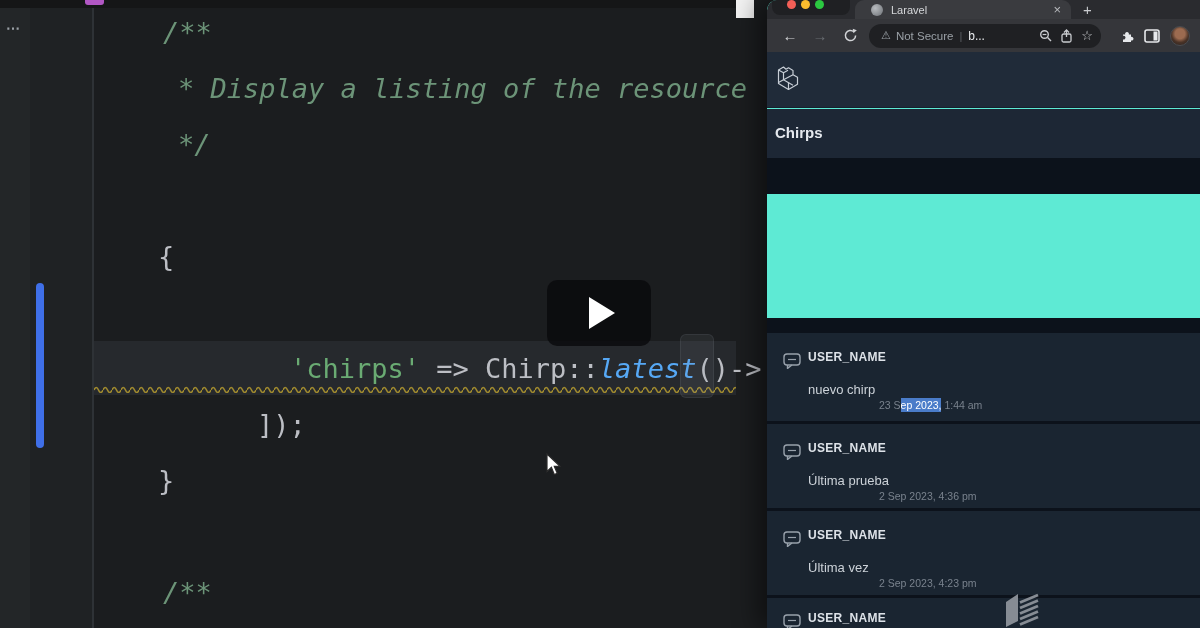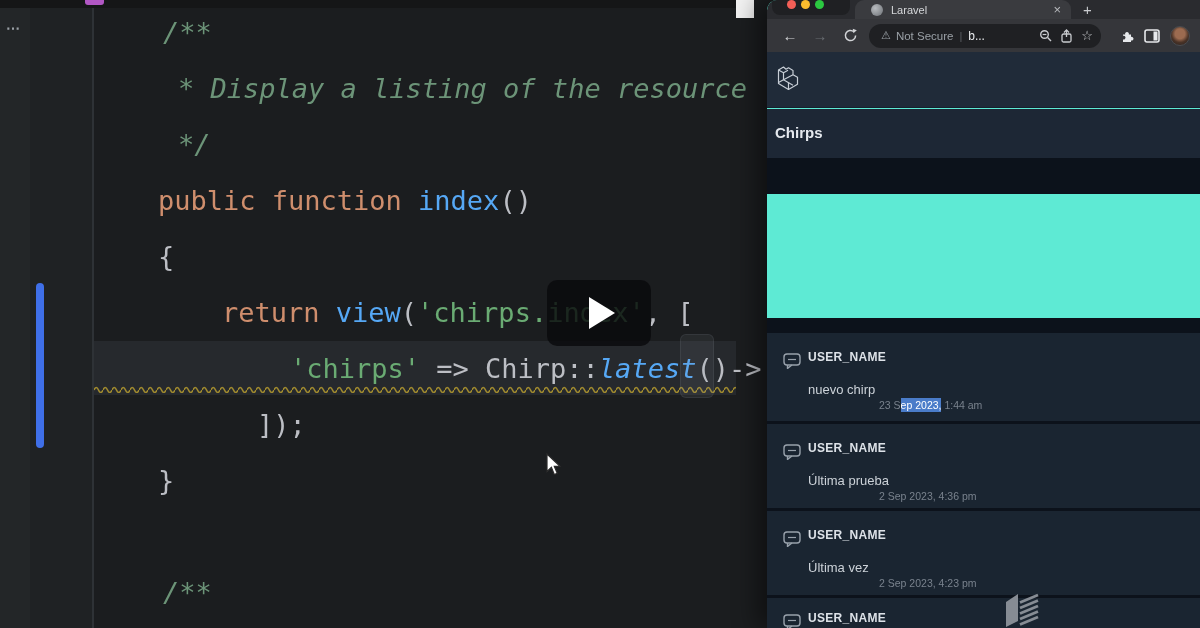--- a/index.html
+++ b/index.html
@@ -129,23 +129,21 @@
     <div class="activity-col">
       <div class="activity-dots">⋯</div>
     </div>
     <div class="blue-bar"></div>
 
     <div class="line-highlight"></div>
 
     <div class="cl" style="left:163px;top:16px"><span class="cm">/**</span></div>
     <div class="cl" style="left:178px;top:72px"><span class="cm">* Display a listing of the resource</span></div>
     <div class="cl" style="left:178px;top:128px"><span class="cm">*/</span></div>
-    <div class="cl" style="left:158px;top:184px"><span class="kw">public function </span><span class="fn">index</span><span class="pl">()</span></div>
     <div class="cl" style="left:158px;top:240px"><span class="pl">{</span></div>
-    <div class="cl" style="left:222px;top:296px"><span class="kw">return </span><span class="fn">view</span><span class="pl">(</span><span class="str">'chirps.index'</span><span class="pl">, [</span></div>
     <div class="cl" style="left:290px;top:352px"><span class="str">'chirps'</span><span class="pl"> =&gt; Chirp::</span><span class="fni">latest</span><span class="pl">()-&gt;</span></div>
     <div class="cl" style="left:257px;top:408px"><span class="pl">]);</span></div>
     <div class="cl" style="left:158px;top:464px"><span class="pl">}</span></div>
     <div class="cl" style="left:163px;top:576px"><span class="cm">/**</span></div>
 
     <svg class="squiggle" width="642" height="10">
       <defs>
         <pattern id="sq" width="9" height="10" patternUnits="userSpaceOnUse">
           <path d="M0 7 Q2.25 2 4.5 7 Q6.75 12 9 7" fill="none" stroke="#a08a2e" stroke-width="1.6"></path>
         </pattern>

